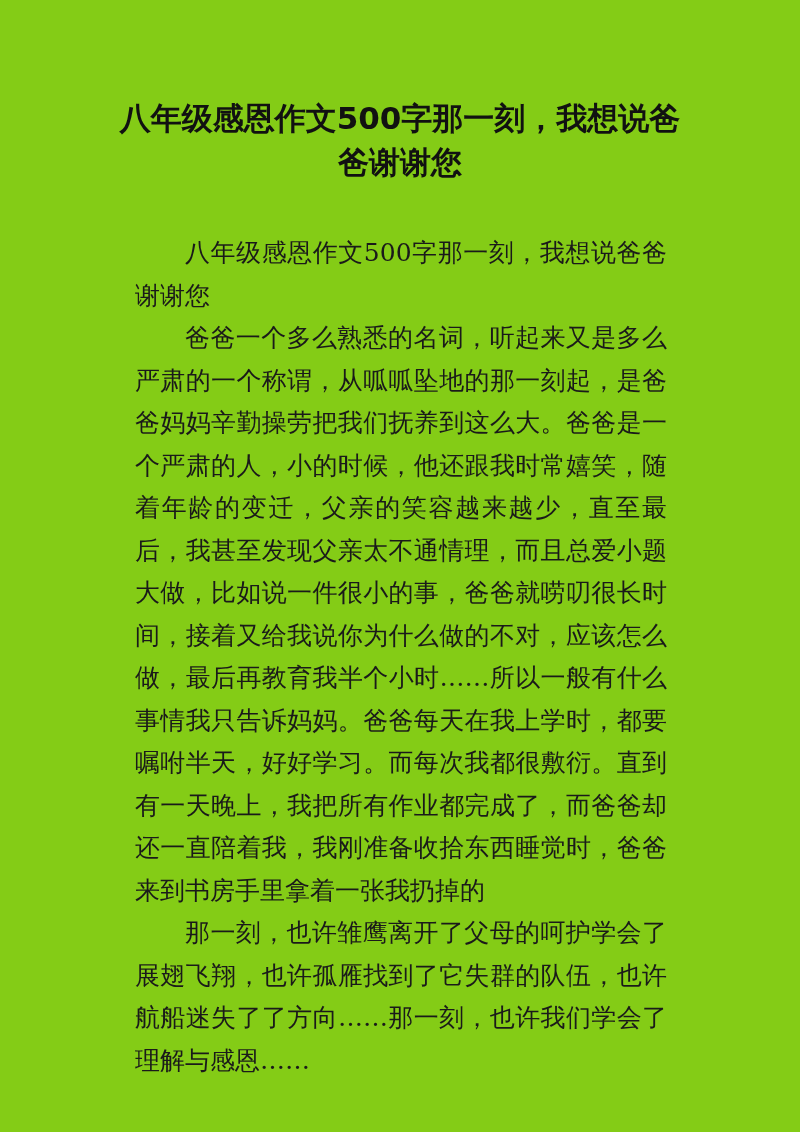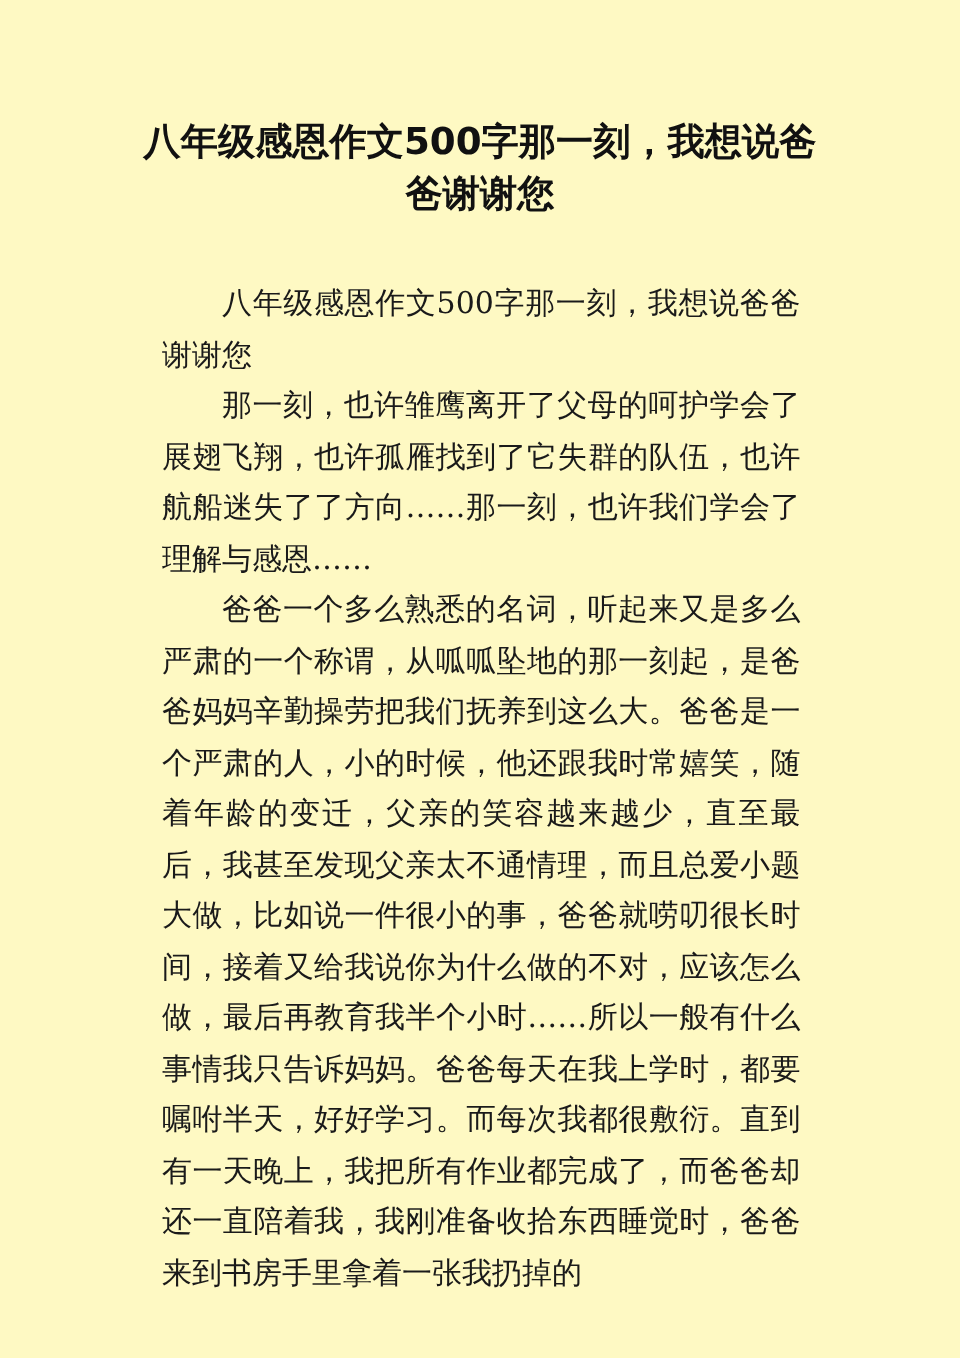--- a/index.html
+++ b/index.html
@@ -1,17 +1,17 @@
 <!DOCTYPE html>
 <html><head>
 <meta charset="utf-8">
 <style>
   html, body { margin: 0; padding: 0; background: #ffffff; }
   body { width: 800px; height: 1132px; overflow: hidden; position: relative; }
-  .page { position: absolute; left: 0; top: 0; width: 800px; height: 1132px; background: #fef9c3; }
+  .page { position: absolute; left: 0; top: 0; width: 800px; height: 1132px; background: #84cc16; }
   .title {
     position: absolute; left: 110px; top: 96px; width: 580px;
     text-align: center;
     font-family: "DejaVu Sans", "Liberation Sans", sans-serif;
     font-weight: bold; font-size: 31px; line-height: 44px;
     color: #111111; letter-spacing: 0px;
   }
   .body {
     position: absolute; left: 135px; top: 232px; width: 532px;
     font-family: "DejaVu Serif", "Liberation Serif", serif;
@@ -20,16 +20,16 @@
   }
   .body p { margin: 0; text-indent: 2em; }
 </style>
 </head>
 <body>
 
 <div class="page">
   <div class="title">八年级感恩作文500字那一刻，我想说爸爸谢谢您</div>
   <div class="body">
     <p>八年级感恩作文500字那一刻，我想说爸爸谢谢您</p>
+    <p>爸爸一个多么熟悉的名词，听起来又是多么严肃的一个称谓，从呱呱坠地的那一刻起，是爸爸妈妈辛勤操劳把我们抚养到这么大。爸爸是一个严肃的人，小的时候，他还跟我时常嬉笑，随着年龄的变迁，父亲的笑容越来越少，直至最后，我甚至发现父亲太不通情理，而且总爱小题大做，比如说一件很小的事，爸爸就唠叨很长时间，接着又给我说你为什么做的不对，应该怎么做，最后再教育我半个小时……所以一般有什么事情我只告诉妈妈。爸爸每天在我上学时，都要嘱咐半天，好好学习。而每次我都很敷衍。直到有一天晚上，我把所有作业都完成了，而爸爸却还一直陪着我，我刚准备收拾东西睡觉时，爸爸来到书房手里拿着一张我扔掉的</p>
     <p>那一刻，也许雏鹰离开了父母的呵护学会了展翅飞翔，也许孤雁找到了它失群的队伍，也许航船迷失了了方向……那一刻，也许我们学会了理解与感恩……</p>
-    <p>爸爸一个多么熟悉的名词，听起来又是多么严肃的一个称谓，从呱呱坠地的那一刻起，是爸爸妈妈辛勤操劳把我们抚养到这么大。爸爸是一个严肃的人，小的时候，他还跟我时常嬉笑，随着年龄的变迁，父亲的笑容越来越少，直至最后，我甚至发现父亲太不通情理，而且总爱小题大做，比如说一件很小的事，爸爸就唠叨很长时间，接着又给我说你为什么做的不对，应该怎么做，最后再教育我半个小时……所以一般有什么事情我只告诉妈妈。爸爸每天在我上学时，都要嘱咐半天，好好学习。而每次我都很敷衍。直到有一天晚上，我把所有作业都完成了，而爸爸却还一直陪着我，我刚准备收拾东西睡觉时，爸爸来到书房手里拿着一张我扔掉的</p>
   </div>
 </div>
 
 </body></html>

